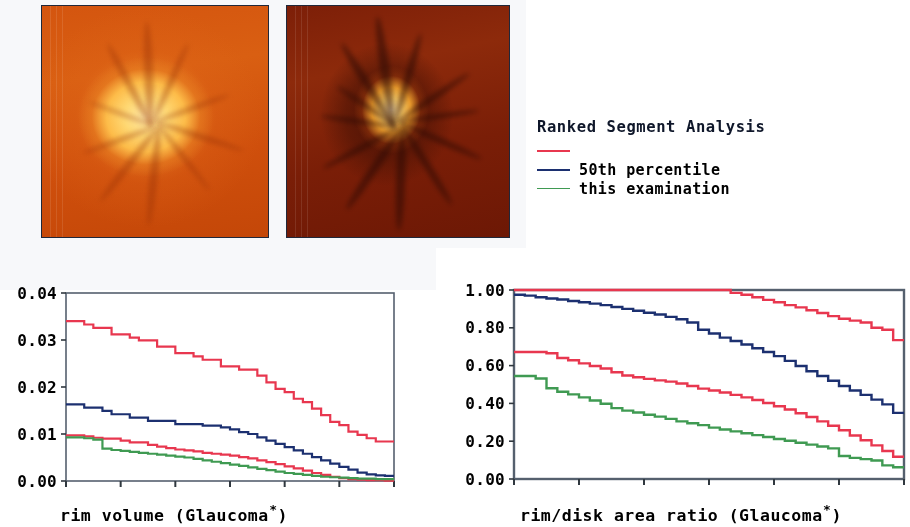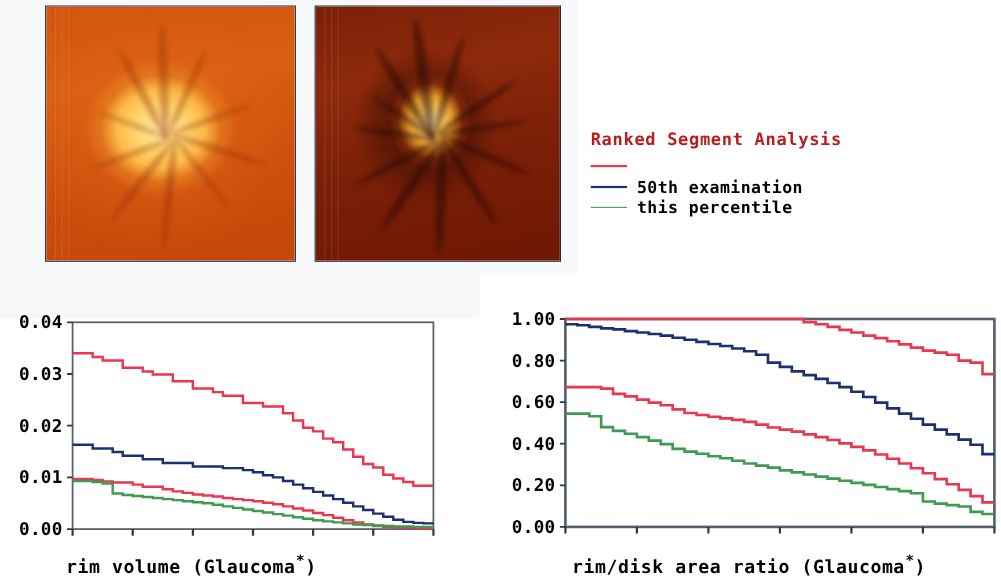--- a/index.html
+++ b/index.html
@@ -77,21 +77,21 @@
 
   
   #legend {
     position: absolute;
     left: 537px; top: 118px;
     width: 370px;
   }
   #legend .legend-title {
     font-size: 15.5px;
     font-weight: bold;
-    color: #b91c1c;
+    color: #0f172a;
     letter-spacing: 0.6px;
     margin-bottom: 5px;
     white-space: nowrap;
   }
   .legend-row {
     display: flex;
     align-items: center;
     height: 19px;
     white-space: nowrap;
   }
@@ -183,25 +183,25 @@
   </div>
 
   <div id="legend">
     <div class="legend-title">Ranked Segment Analysis</div>
     <div id="legend-rows">
         <div class="legend-row">
           <div class="legend-swatch" style="border-top: 2.6px solid rgb(232, 55, 79);"></div>
         </div>
         <div class="legend-row">
           <div class="legend-swatch" style="border-top: 2.6px solid rgb(28, 48, 112);"></div>
-          <span class="legend-label">50th examination</span>
+          <span class="legend-label">50th percentile</span>
         </div>
         <div class="legend-row">
           <div class="legend-swatch" style="border-top: 1.6px solid rgb(63, 154, 82);"></div>
-          <span class="legend-label">this percentile</span>
+          <span class="legend-label">this examination</span>
         </div>
       </div>
   </div>
 
   <div class="chart" id="chart-left">
       <svg width="400" height="245" viewBox="0 0 400 245">
         <rect x="66" y="11" width="328" height="188" fill="none" stroke="#55606e" stroke-width="1.6"></rect>
         <line x1="61" y1="199" x2="66" y2="199" stroke="#30383f" stroke-width="1.6"></line>
         <text x="57" y="204.5" text-anchor="end" class="axis-text">0.00</text>
         <line x1="61" y1="152" x2="66" y2="152" stroke="#30383f" stroke-width="1.6"></line>

